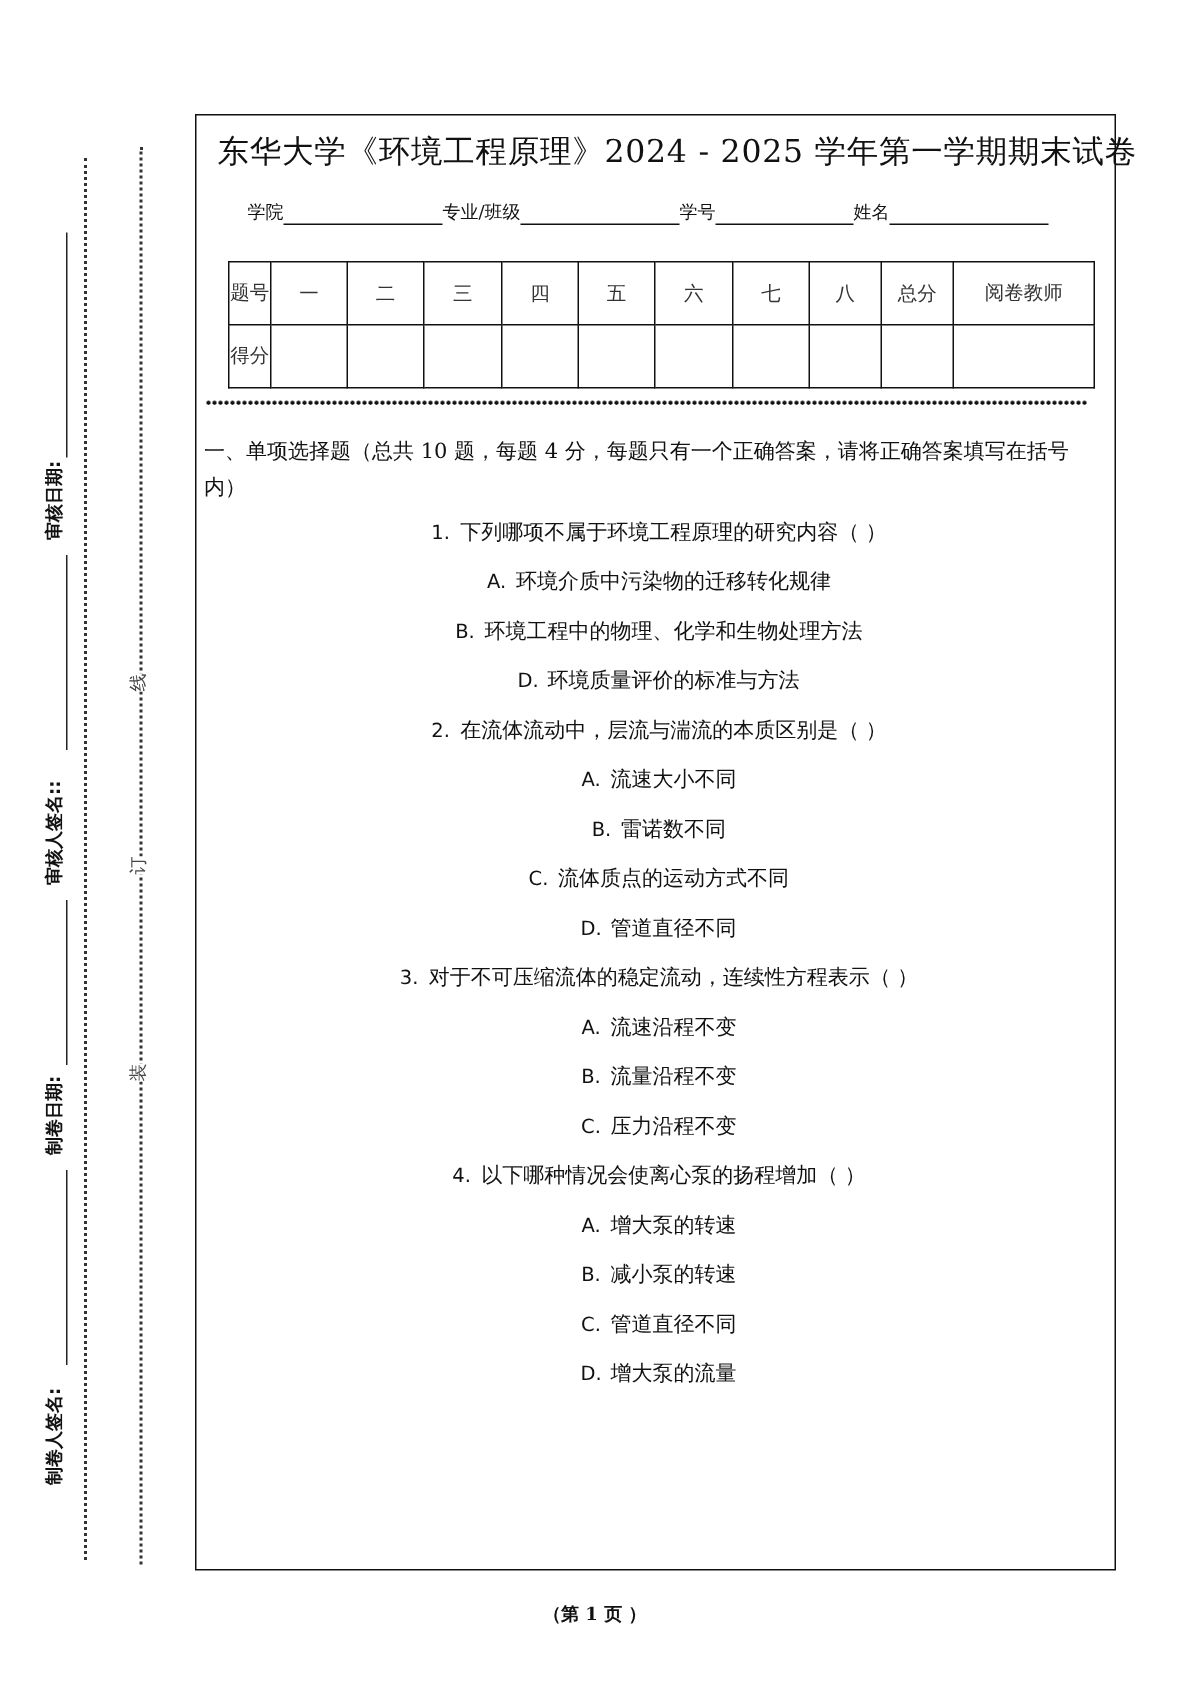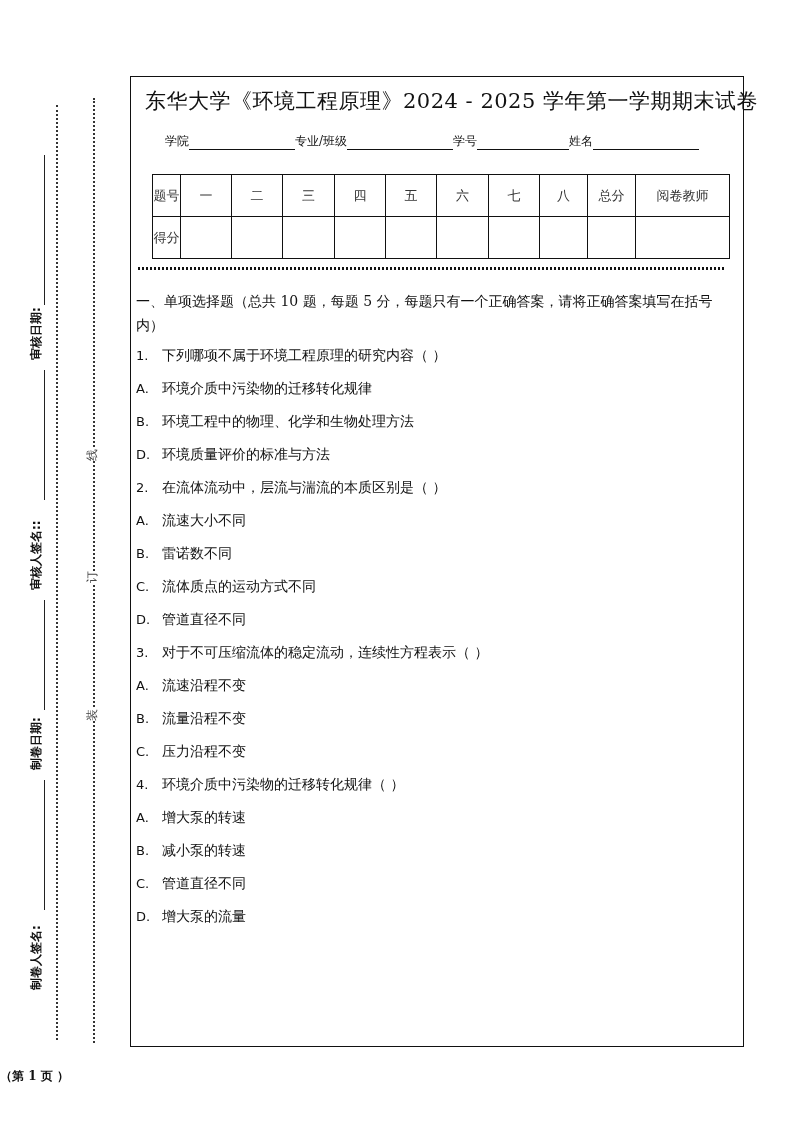--- a/index.html
+++ b/index.html
@@ -26,24 +26,24 @@
   table.score { position:absolute; left:21px; top:97px; border-collapse:collapse; font-size:13px;border-radius:19px; }
   table.score td { border:1px solid #111; text-align:center; vertical-align:middle; padding:0; color:#333; }
   table.score td.narrow { width:27px; line-height:20px; }
 
   .dots-sep { position:absolute; left:6px; top:190px; width:588px; height:3px;
               background-image:radial-gradient(circle, #111 1.2px, transparent 1.4px);
               background-size:4px 3px; }
 
   .content { position:absolute; left:5px; top:212px; width:600px; font-size:14px; }
   .section-head { line-height:24px; margin:0 0 6px 0; }
-  .line { height:33px; line-height:24px; white-space:nowrap; }
+  .line { height:33px; line-height:24px; white-space:nowrap;text-align:center; }
   .prefix { display:inline-block; width:26px; font-family:"DejaVu Sans", sans-serif; font-size:13px; }
 
-  .footer { position:absolute; left:0; width:793px; top:1068px; font-weight:bold; font-size:12px; }
+  .footer { position:absolute; left:0; width:793px; top:1068px; text-align:center; font-weight:bold; font-size:12px; }
 </style>
 </head>
 <body>
 
 <div class="bind-line bind-outer"></div>
 <div class="bind-line bind-inner"></div>
 
 <div class="bind-rule" style="top:155px;height:150px;"></div>
 <div class="bind-rule" style="top:370px;height:130px;"></div>
 <div class="bind-rule" style="top:600px;height:110px;"></div>
@@ -100,21 +100,21 @@
       <td></td>
       <td></td>
       <td></td>
     </tr>
   </tbody>
     </table>
 
   <div class="dots-sep"></div>
 
   <div class="content">
-    <div class="section-head">一、单项选择题（总共 10 题，每题 5 分，每题只有一个正确答案，请将正确答案填写在括号内）</div>
+    <div class="section-head">一、单项选择题（总共 10 题，每题 4 分，每题只有一个正确答案，请将正确答案填写在括号内）</div>
 
     <div class="line">
       <span class="prefix">1.</span><span>下列哪项不属于环境工程原理的研究内容（   ）</span>
     </div>
     <div class="line"><span class="prefix">A.</span><span>环境介质中污染物的迁移转化规律</span></div>
     <div class="line"><span class="prefix">B.</span><span>环境工程中的物理、化学和生物处理方法</span></div>
     <div class="line"><span class="prefix">D.</span><span>环境质量评价的标准与方法</span></div>
 
     <div class="line">
       <span class="prefix">2.</span><span>在流体流动中，层流与湍流的本质区别是（   ）</span>
@@ -125,21 +125,21 @@
     <div class="line"><span class="prefix">D.</span><span>管道直径不同</span></div>
 
     <div class="line">
       <span class="prefix">3.</span><span>对于不可压缩流体的稳定流动，连续性方程表示（   ）</span>
     </div>
     <div class="line"><span class="prefix">A.</span><span>流速沿程不变</span></div>
     <div class="line"><span class="prefix">B.</span><span>流量沿程不变</span></div>
     <div class="line"><span class="prefix">C.</span><span>压力沿程不变</span></div>
 
     <div class="line">
-      <span class="prefix">4.</span><span>环境介质中污染物的迁移转化规律（   ）</span>
+      <span class="prefix">4.</span><span>以下哪种情况会使离心泵的扬程增加（   ）</span>
     </div>
     <div class="line"><span class="prefix">A.</span><span>增大泵的转速</span></div>
     <div class="line"><span class="prefix">B.</span><span>减小泵的转速</span></div>
     <div class="line"><span class="prefix">C.</span><span>管道直径不同</span></div>
     <div class="line"><span class="prefix">D.</span><span>增大泵的流量</span></div>
 
   </div>
 </div>
 
 <div class="footer">（第 1 页 ）</div>

